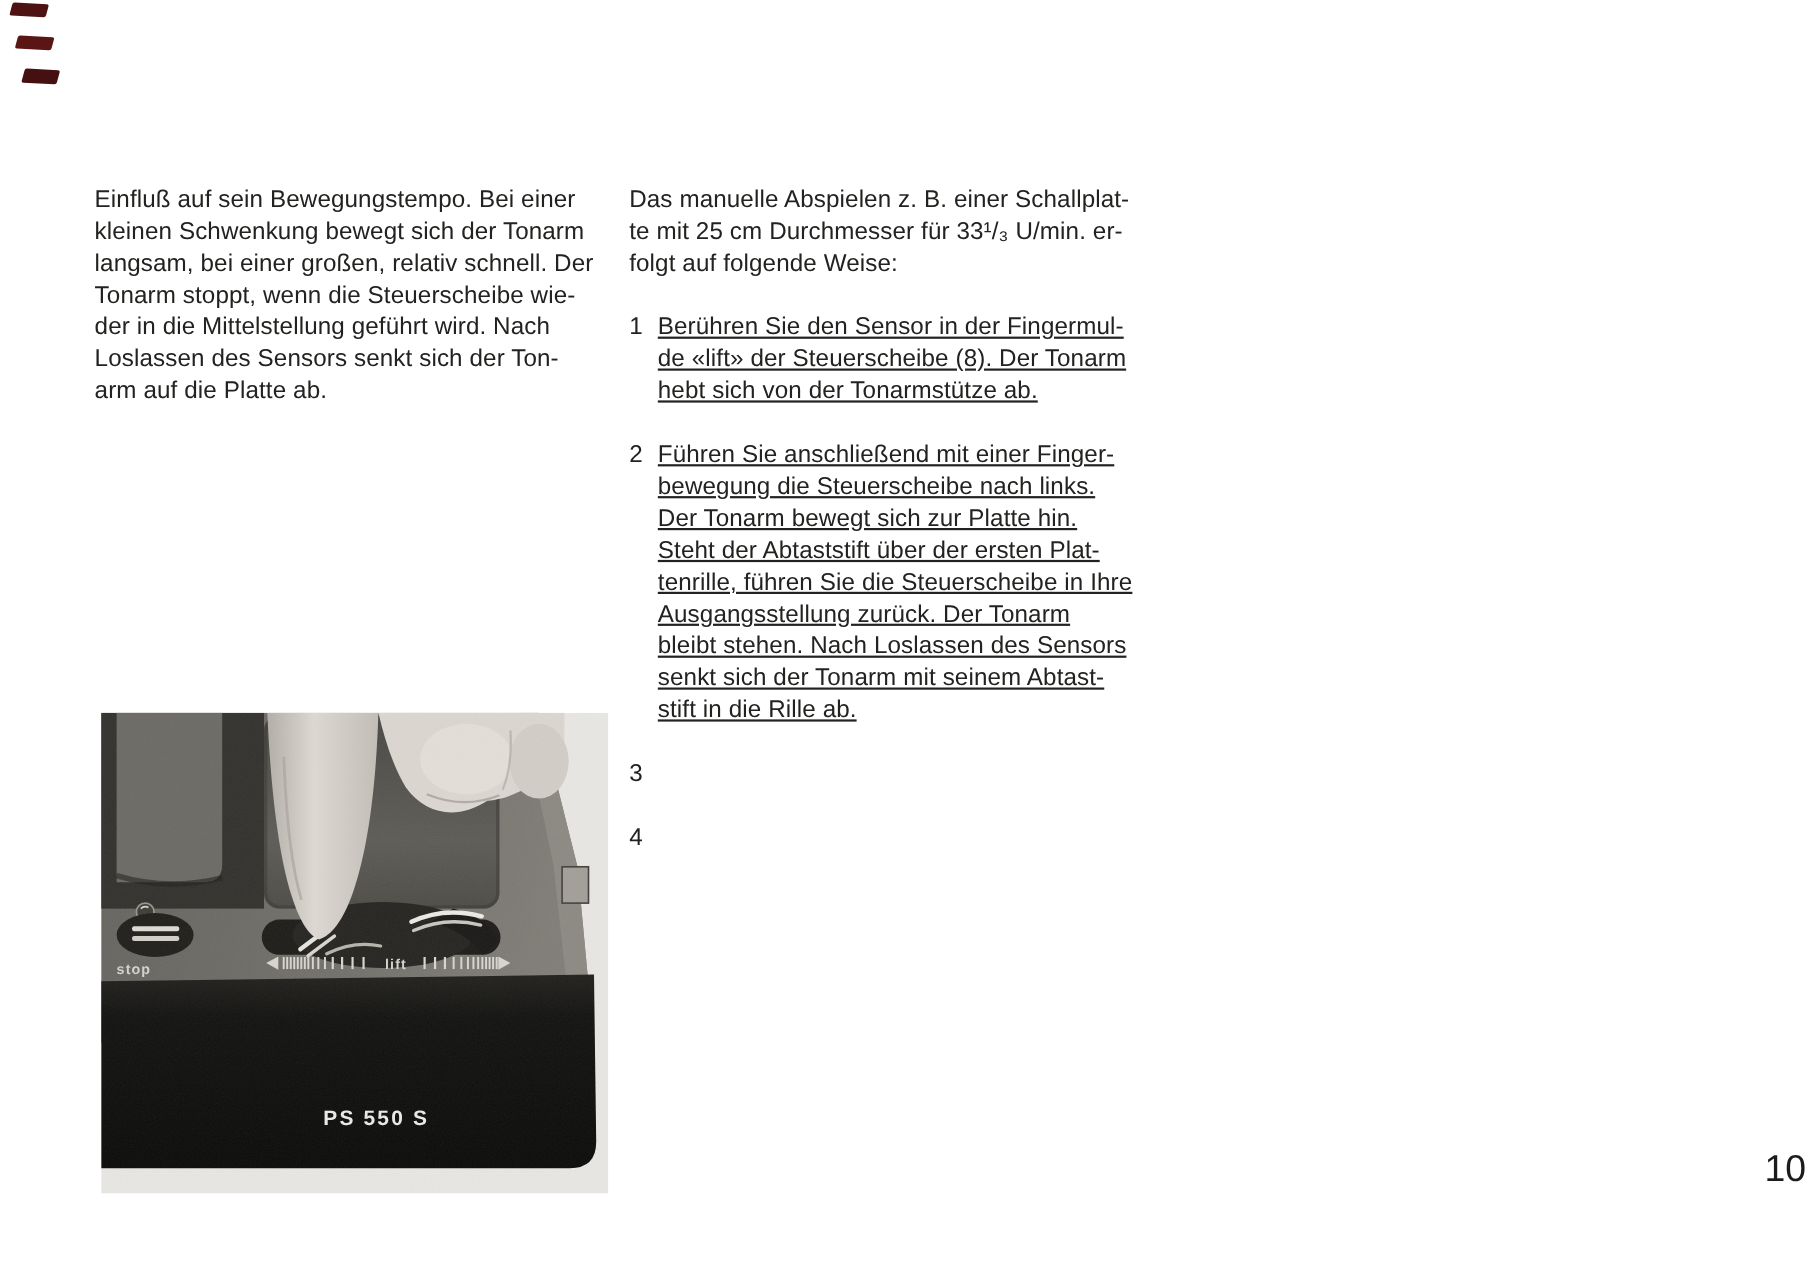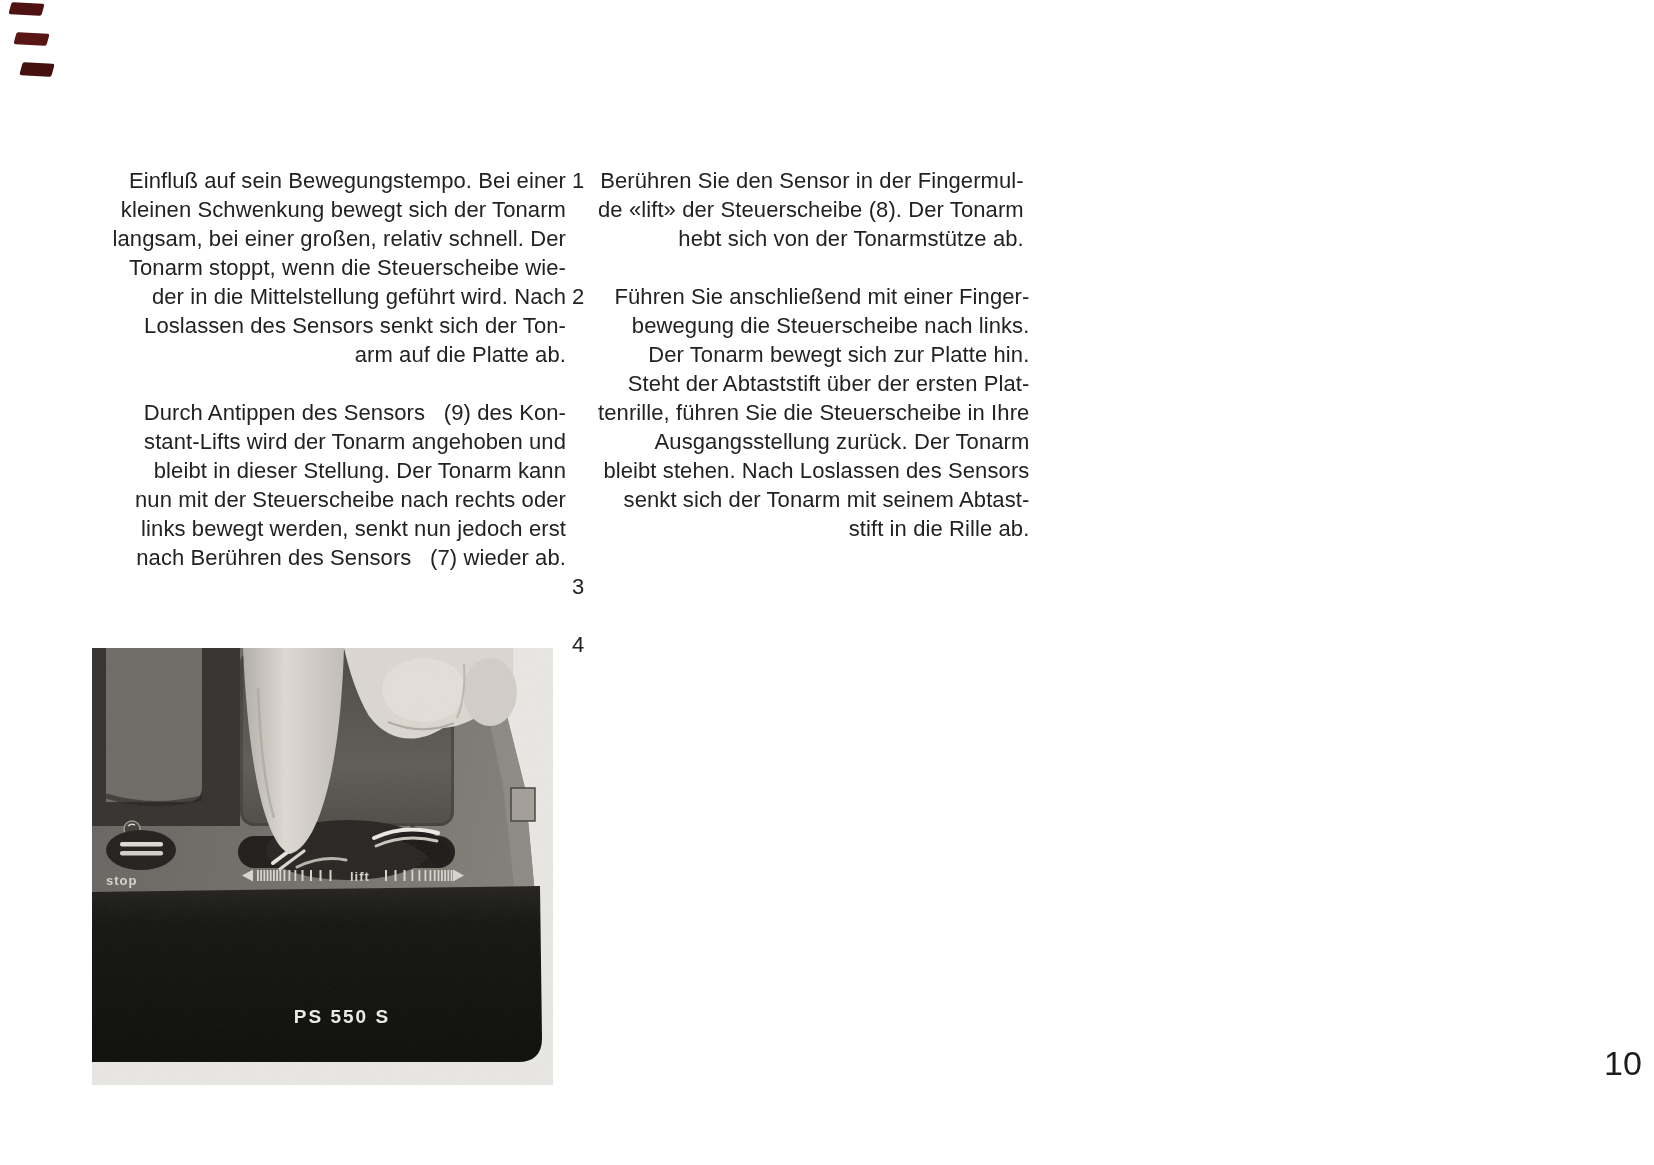--- a/index.html
+++ b/index.html
@@ -8,24 +8,24 @@
     width:1654px;height:1165px;
     background:#ffffff;
     font-family:"Liberation Sans", sans-serif;
     color:#222220;
     overflow:hidden;
   }
   
   .col{position:absolute;top:166px;font-size:22px;line-height:29px;letter-spacing:0.1px;}
   .col-left{left:86px;width:480px;}
   .col-right{left:572px;width:480px;}
-  .col p{margin:0 0 29px 0;white-space:pre;text-align:right;}
+  .col p{margin:0 0 29px 0;white-space:pre;}
   .step{display:flex;margin:0 0 29px 0;}
   .step .num{flex:none;width:26px;white-space:pre;}
-  .step p{margin:0;white-space:pre;}
+  .step p{margin:0;white-space:pre;text-decoration:underline;}
   
   .photo{
     position:absolute;left:92px;top:648px;width:461px;height:437px;margin:0;text-decoration:underline;
   }
   .photo svg{display:block;}
   .photo text{font-family:"Liberation Sans", sans-serif;}
   
   .page-number{
     position:absolute;left:1604px;top:1048px;
     font-size:34px;line-height:30px;color:#1c1c1a;
@@ -49,29 +49,26 @@
   </div>
 
   <div class="col col-left">
     <p>Einfluß auf sein Bewegungstempo. Bei einer
 kleinen Schwenkung bewegt sich der Tonarm
 langsam, bei einer großen, relativ schnell. Der
 Tonarm stoppt, wenn die Steuerscheibe wie-
 der in die Mittelstellung geführt wird. Nach
 Loslassen des Sensors senkt sich der Ton-
 arm auf die Platte ab.</p>
-    <p>Durch Antippen des Sensors   (9) des Kon-
-stant-Lifts wird der Tonarm angehoben und
-bleibt in dieser Stellung. Der Tonarm kann
-nun mit der Steuerscheibe nach rechts oder
-links bewegt werden, senkt nun jedoch erst
-nach Berühren des Sensors   (7) wieder ab.</p>
   </div>
 
   <div class="col col-right">
+    <p>Das manuelle Abspielen z. B. einer Schallplat-
+te mit 25 cm Durchmesser für 33¹/₃ U/min. er-
+folgt auf folgende Weise:</p>
 
     <div class="step">
       <span class="num">1</span>
       <p>Berühren Sie den Sensor in der Fingermul-
 de «lift» der Steuerscheibe (8). Der Tonarm
 hebt sich von der Tonarmstütze ab.</p>
     </div>
     <div class="step">
       <span class="num">2</span>
       <p>Führen Sie anschließend mit einer Finger-

